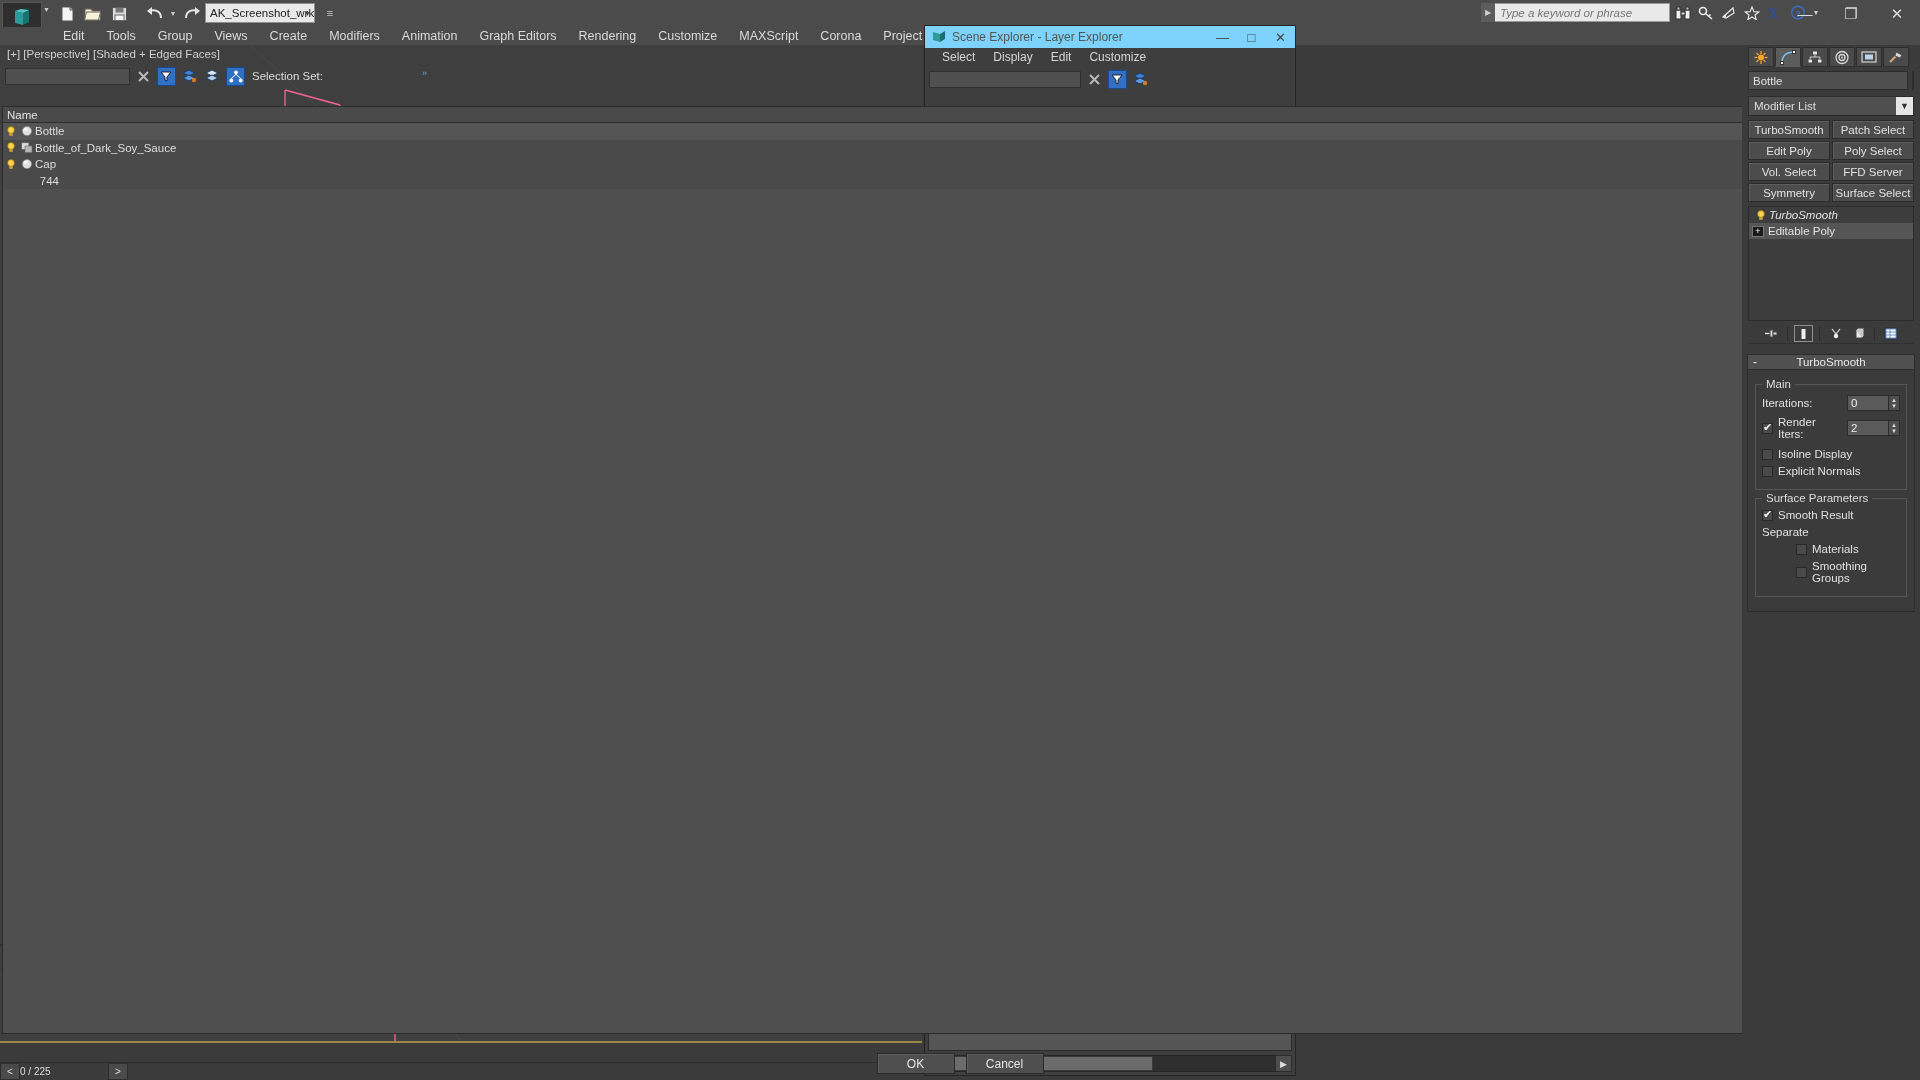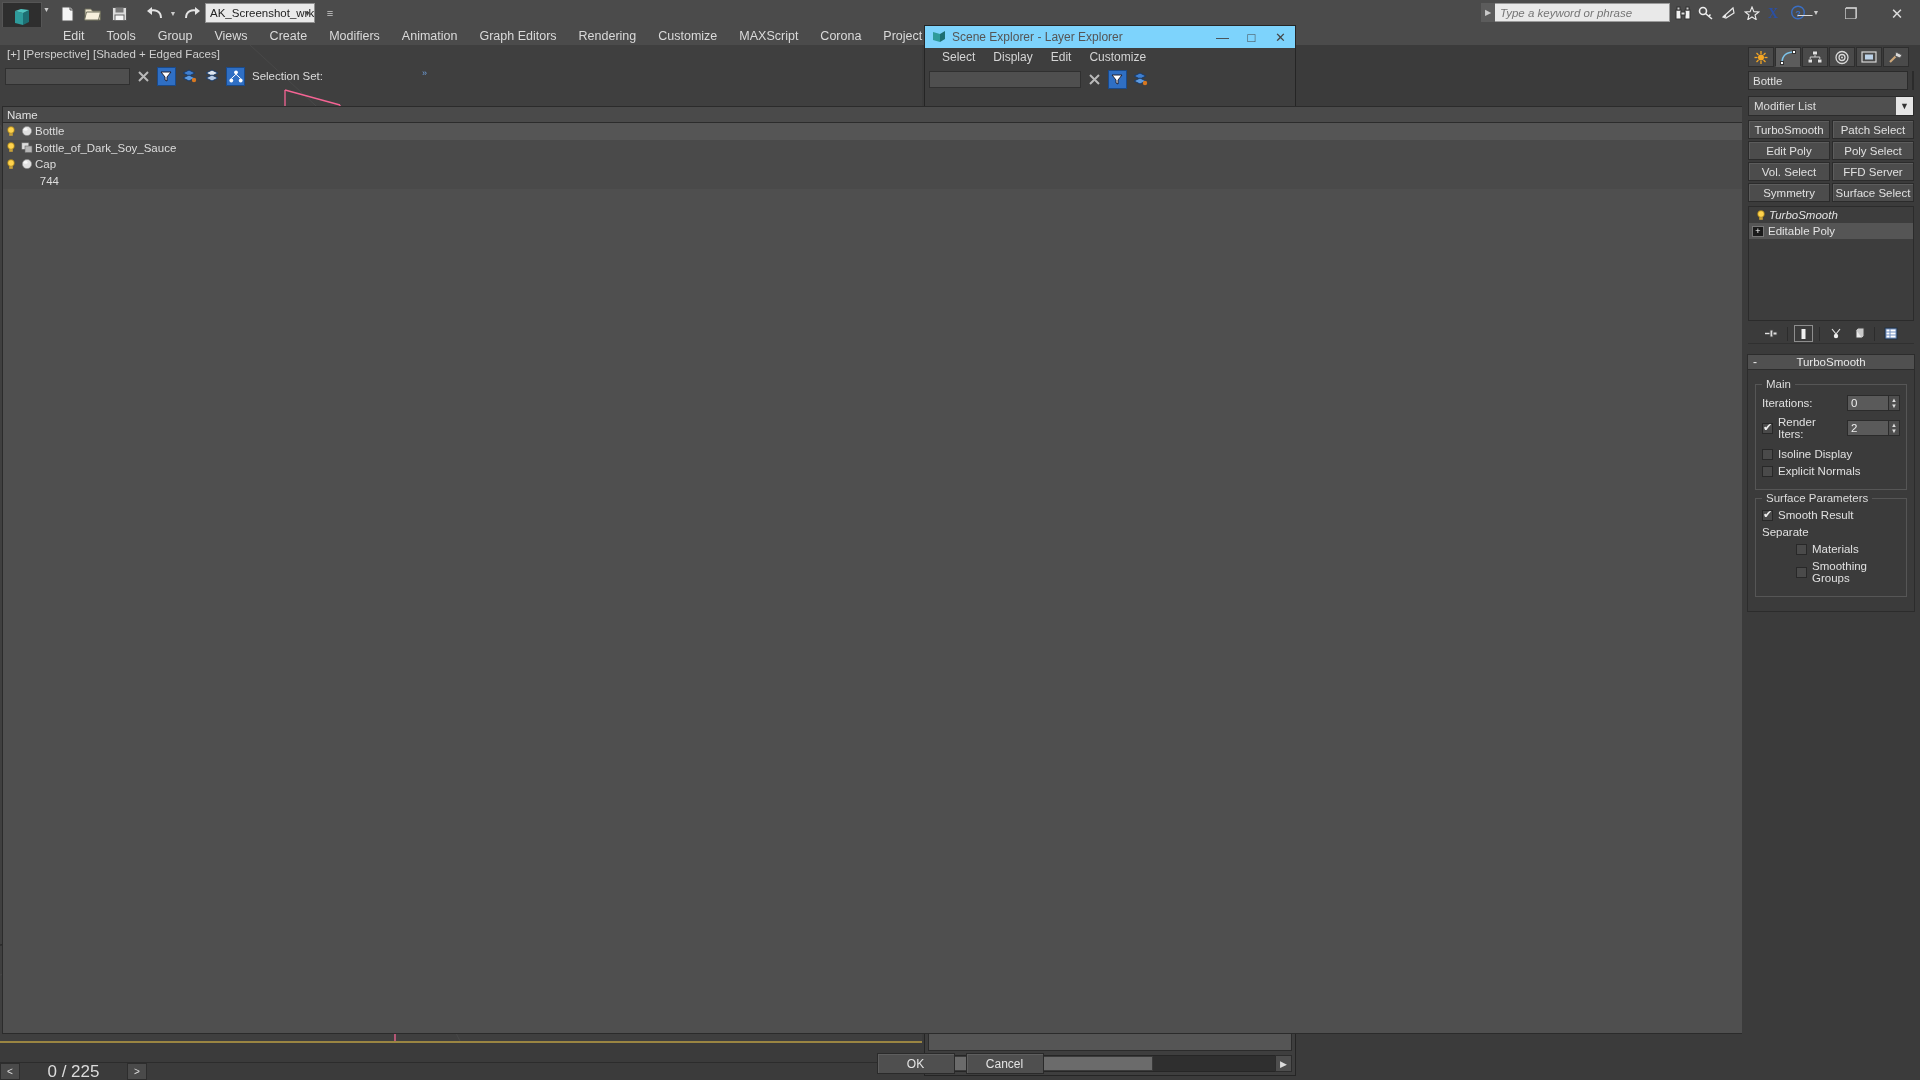--- a/index.html
+++ b/index.html
@@ -87,21 +87,21 @@
   .timeslider {
     position:absolute; left:0; top:1041px; width:922px; height:22px;
     background:#3b3b3b; border-top:2px solid #9a8542; border-bottom:1px solid #2c2c2c;
   }
   .botbar {
     position:absolute; left:0; top:1063px; width:922px; height:17px;
     background:#3b3b3b; display:flex; align-items:center;
   }
   .bb-arrow { width:20px; height:17px; background:#4a4a4a; border:1px solid #2d2d2d;
               display:flex; align-items:center; justify-content:center; font-size:10px; color:#ddd; }
-  .bb-frame { width:107px; height:17px; text-align:center; line-height:17px; font-size:17px; color:#dcdcdc; }
+  .bb-frame { width:88px; height:17px; text-align:left; line-height:17px; font-size:10px; color:#dcdcdc; }
 
   
   .win { position:absolute; background:#3e3e3e; border:1px solid #252525; }
   .win-title { height:22px; background:#7dd3fc; display:flex; align-items:center; padding-left:6px; }
   .win-title .wt-ico { width:16px; height:14px; margin-right:5px; }
   .win-title .wt-txt { font-size:12px; color:#555; flex:1; }
   .win-title .wt-btns { display:flex; height:22px; }
   .win-title .wt-b { width:29px; height:22px; display:flex; align-items:center;
                      justify-content:center; color:#444; font-size:13px; }
   .win-menu { height:19px; display:flex; align-items:center; padding-left:8px; background:#3e3e3e; }

